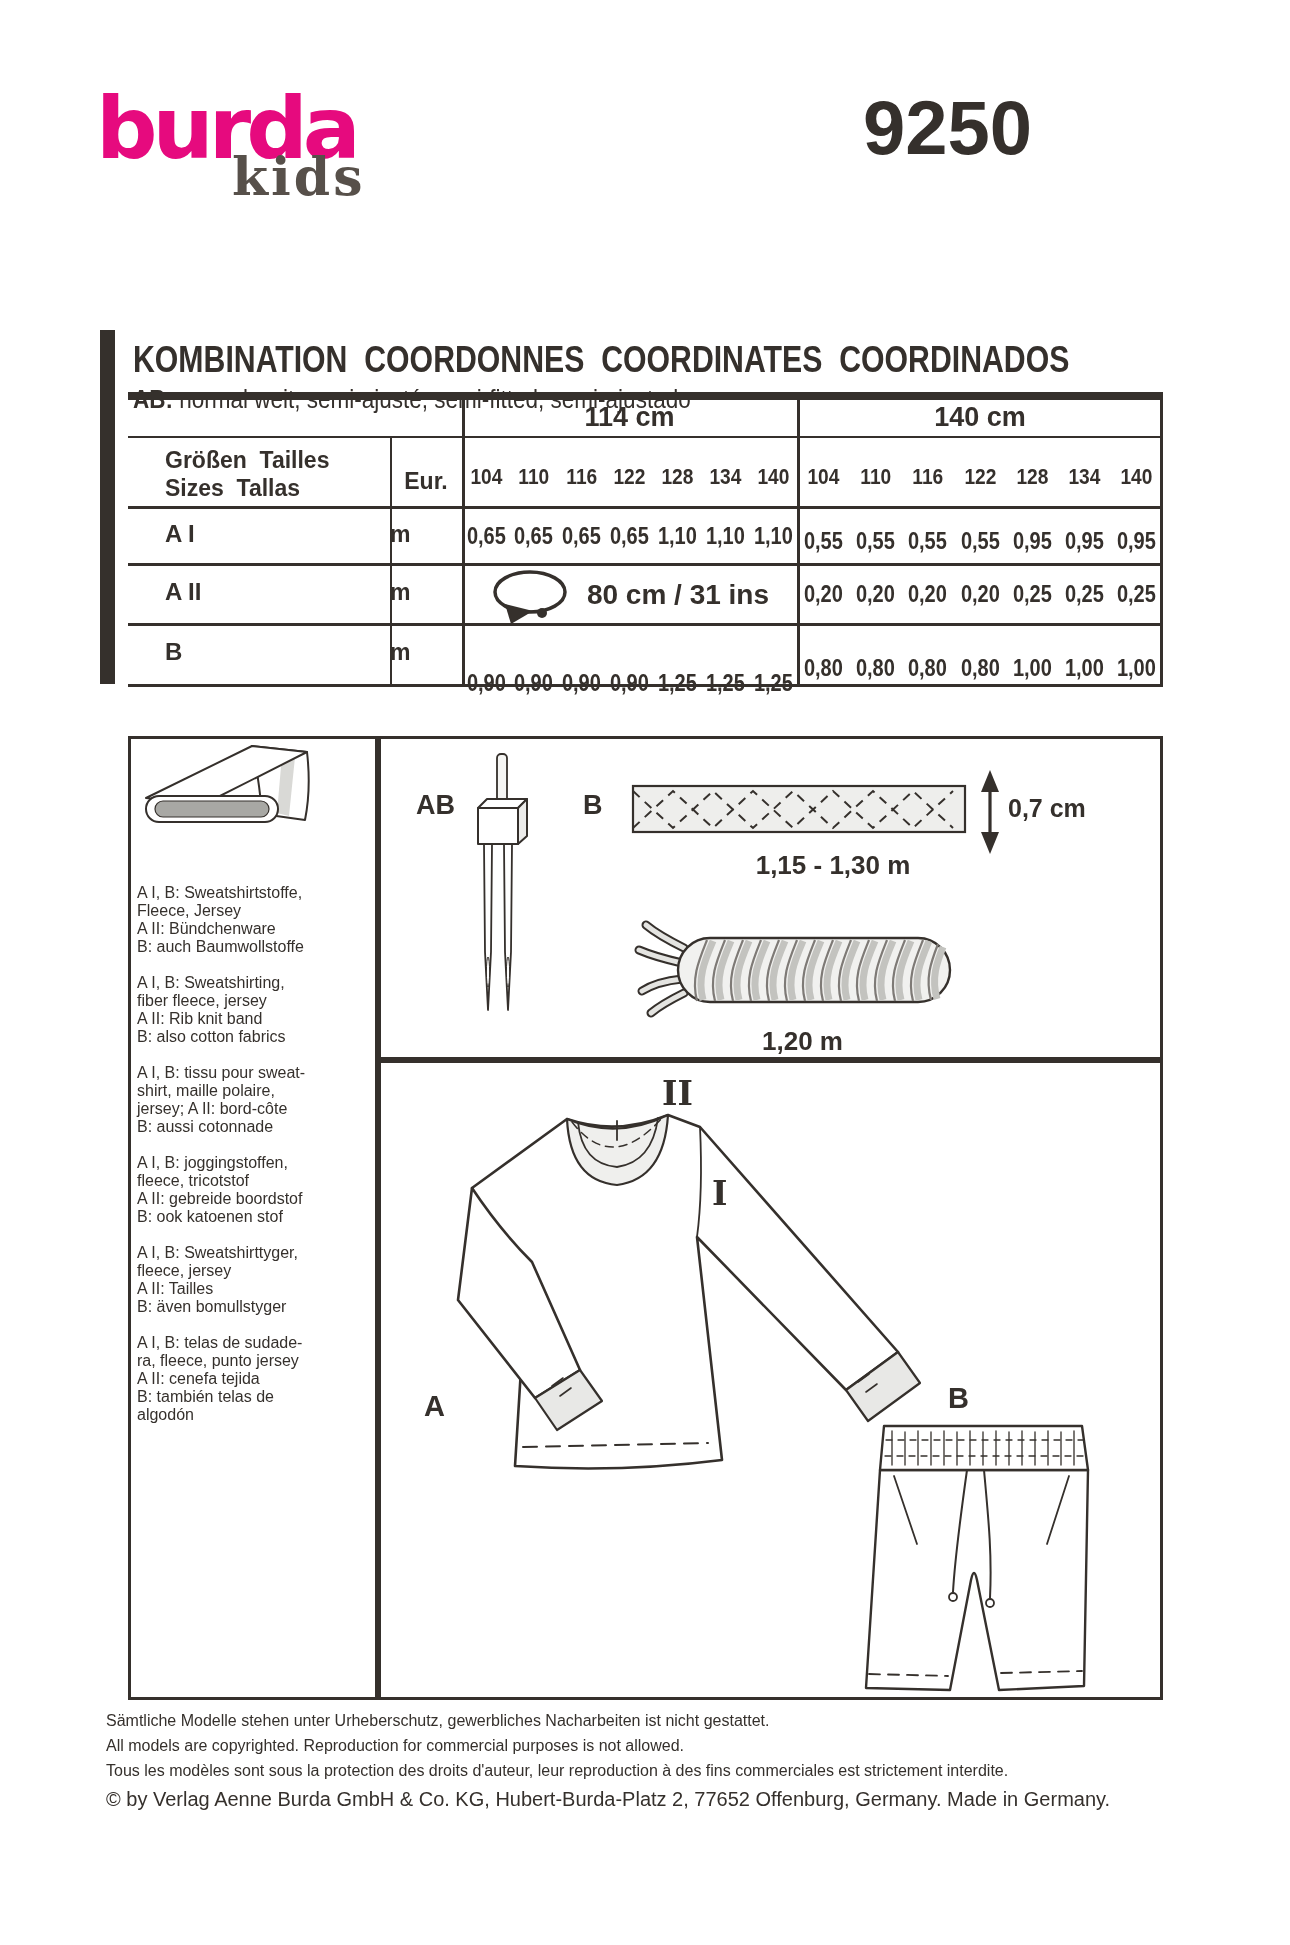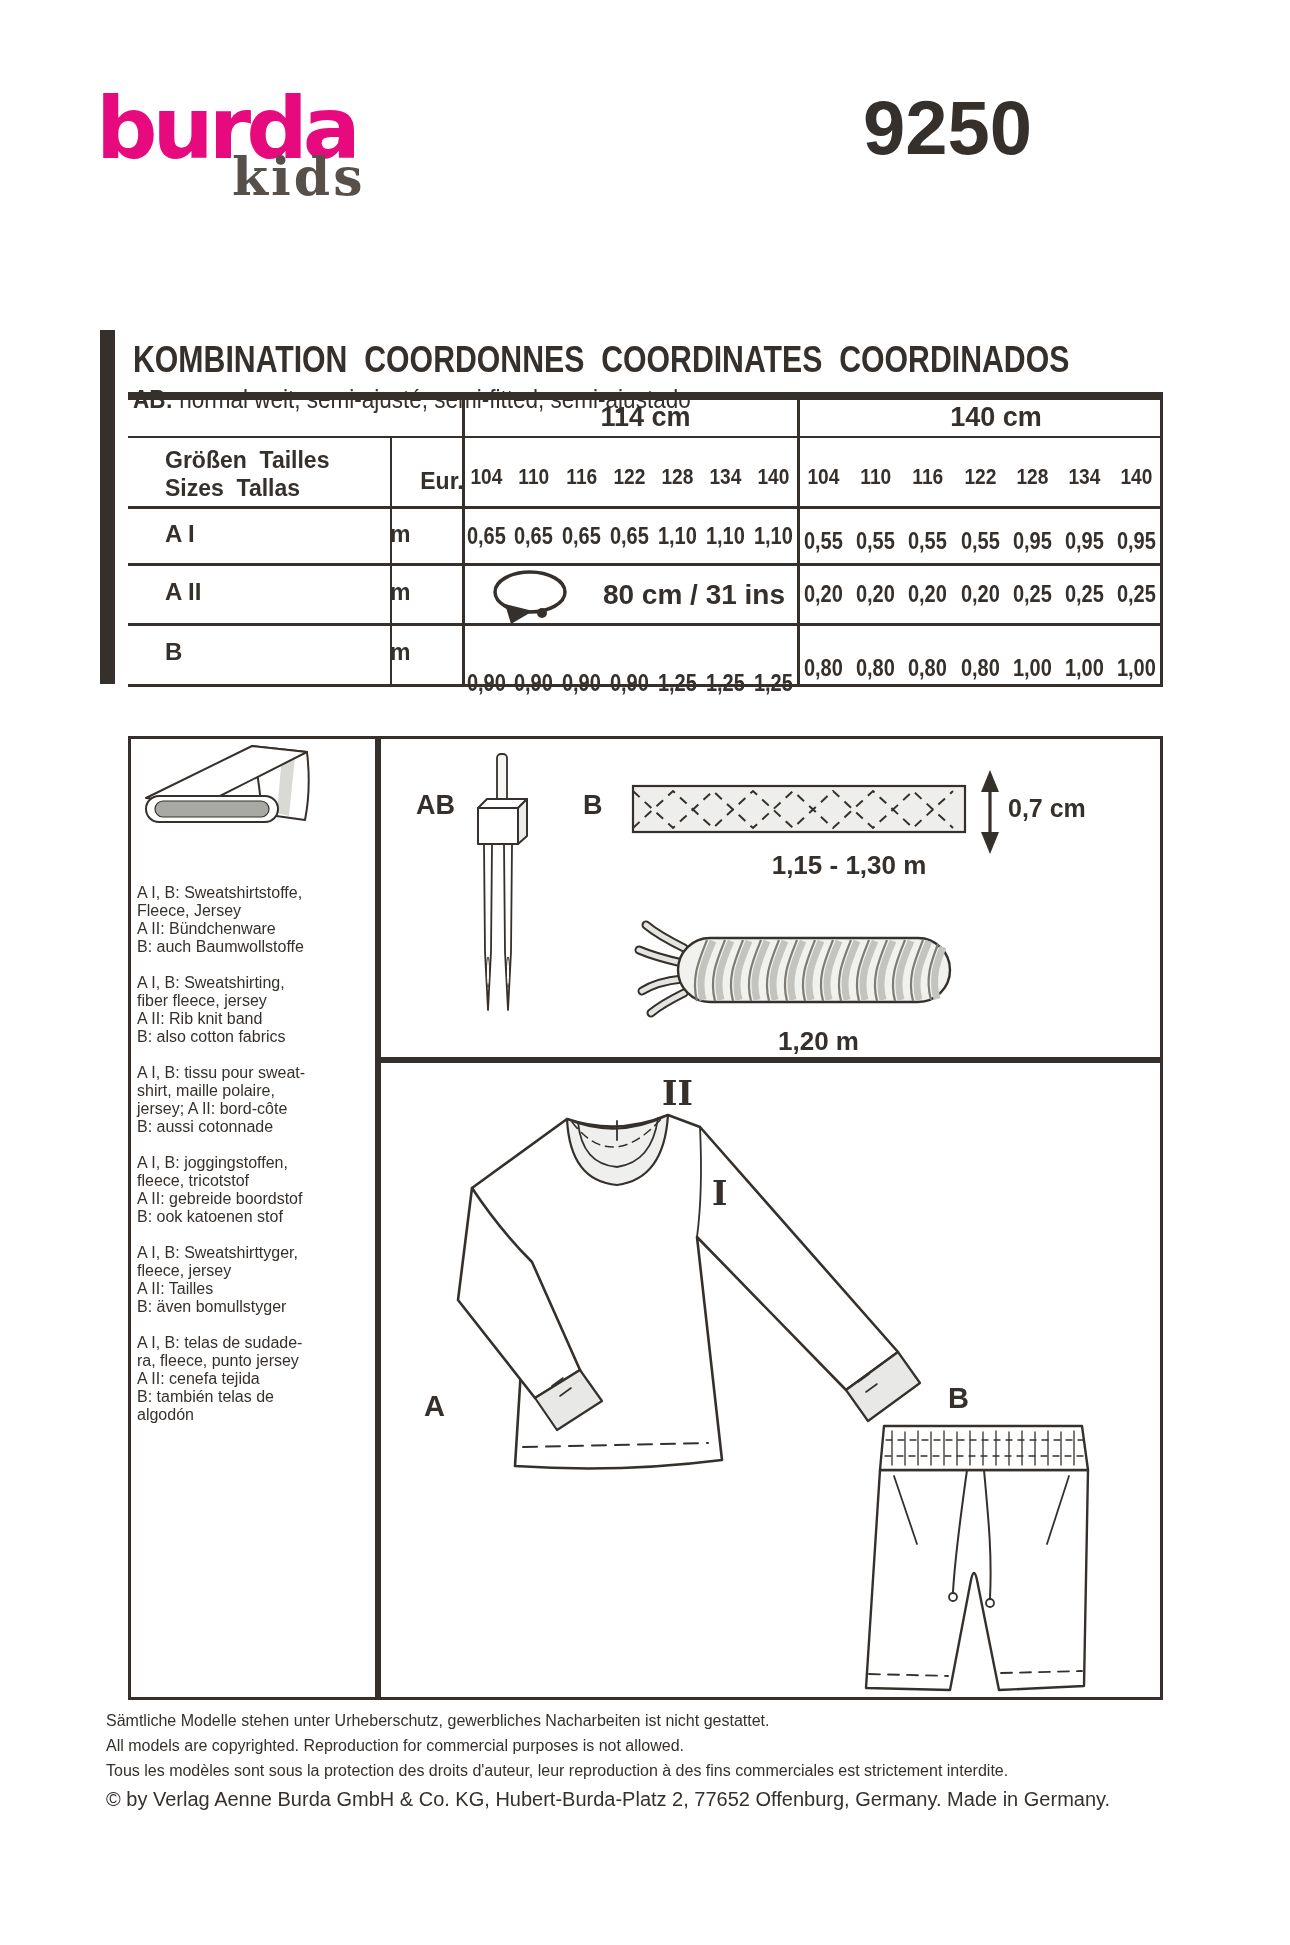--- a/index.html
+++ b/index.html
@@ -8,21 +8,21 @@
   .abs{position:absolute;}
   .b{font-weight:bold;}
   .pre{white-space:pre;}
   .cxl{display:inline-block;transform:scaleX(.84);transform-origin:left center;white-space:pre;}
   .cxc{display:inline-block;transform:scaleX(.87);transform-origin:center center;white-space:pre;}
   .hline,.vline{position:absolute;background:#35302c;}
   .grid7{display:grid;grid-template-columns:repeat(7,1fr);align-items:center;justify-items:center;}
   .box{position:absolute;border:3px solid #35302c;box-sizing:border-box;}
   .fab p{margin:0 0 18px 0;font-size:23px;line-height:28.5px;}
   .fab p:last-child{margin-bottom:0;}
-  .ctr{text-align:center;margin-left:16px;}
+  .ctr{text-align:center;}
   .rt{}
   svg{position:absolute;left:0;top:0;}
 </style>
 </head>
 <body>
 
 <div id="page">
 
   <div class="abs b" style="left:96px;top:78px;font-family:'DejaVu Sans',sans-serif;font-size:86px;letter-spacing:-5px;color:#e60a7e;">burda</div>
   <div class="abs b" style="left:232px;top:146px;font-family:'DejaVu Serif',serif;font-size:52px;letter-spacing:3px;color:#57504a;">kids</div>

